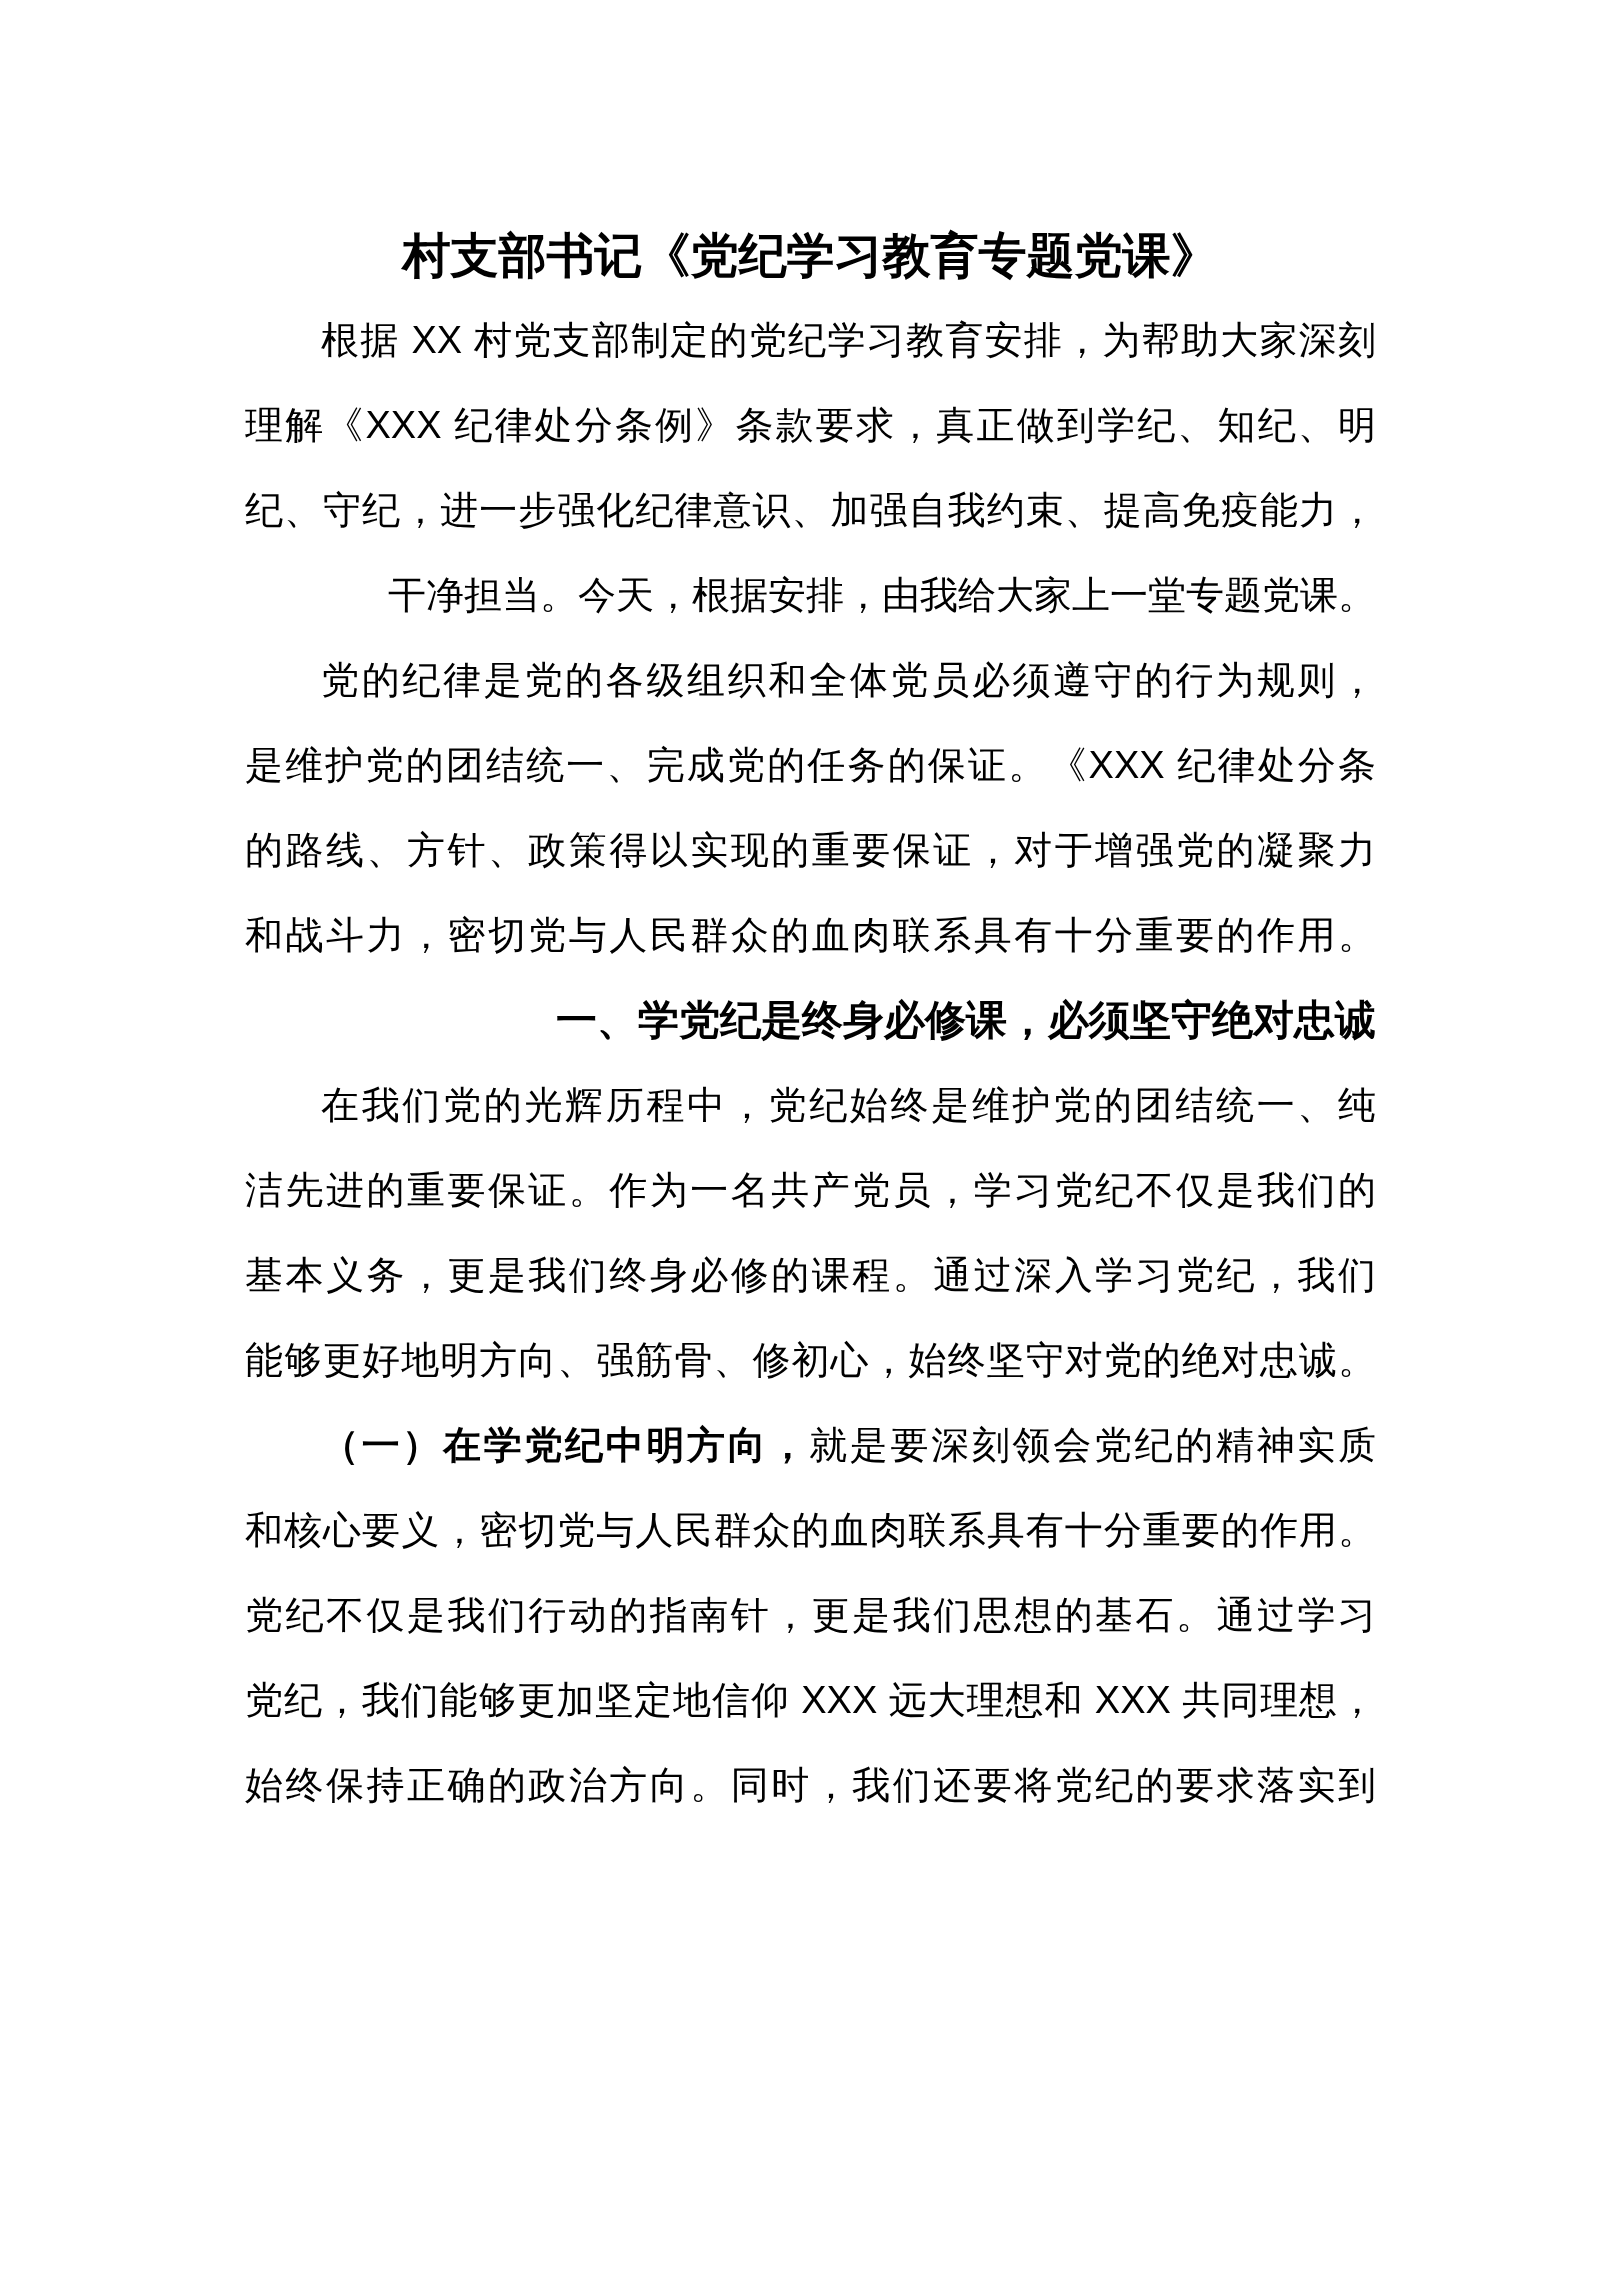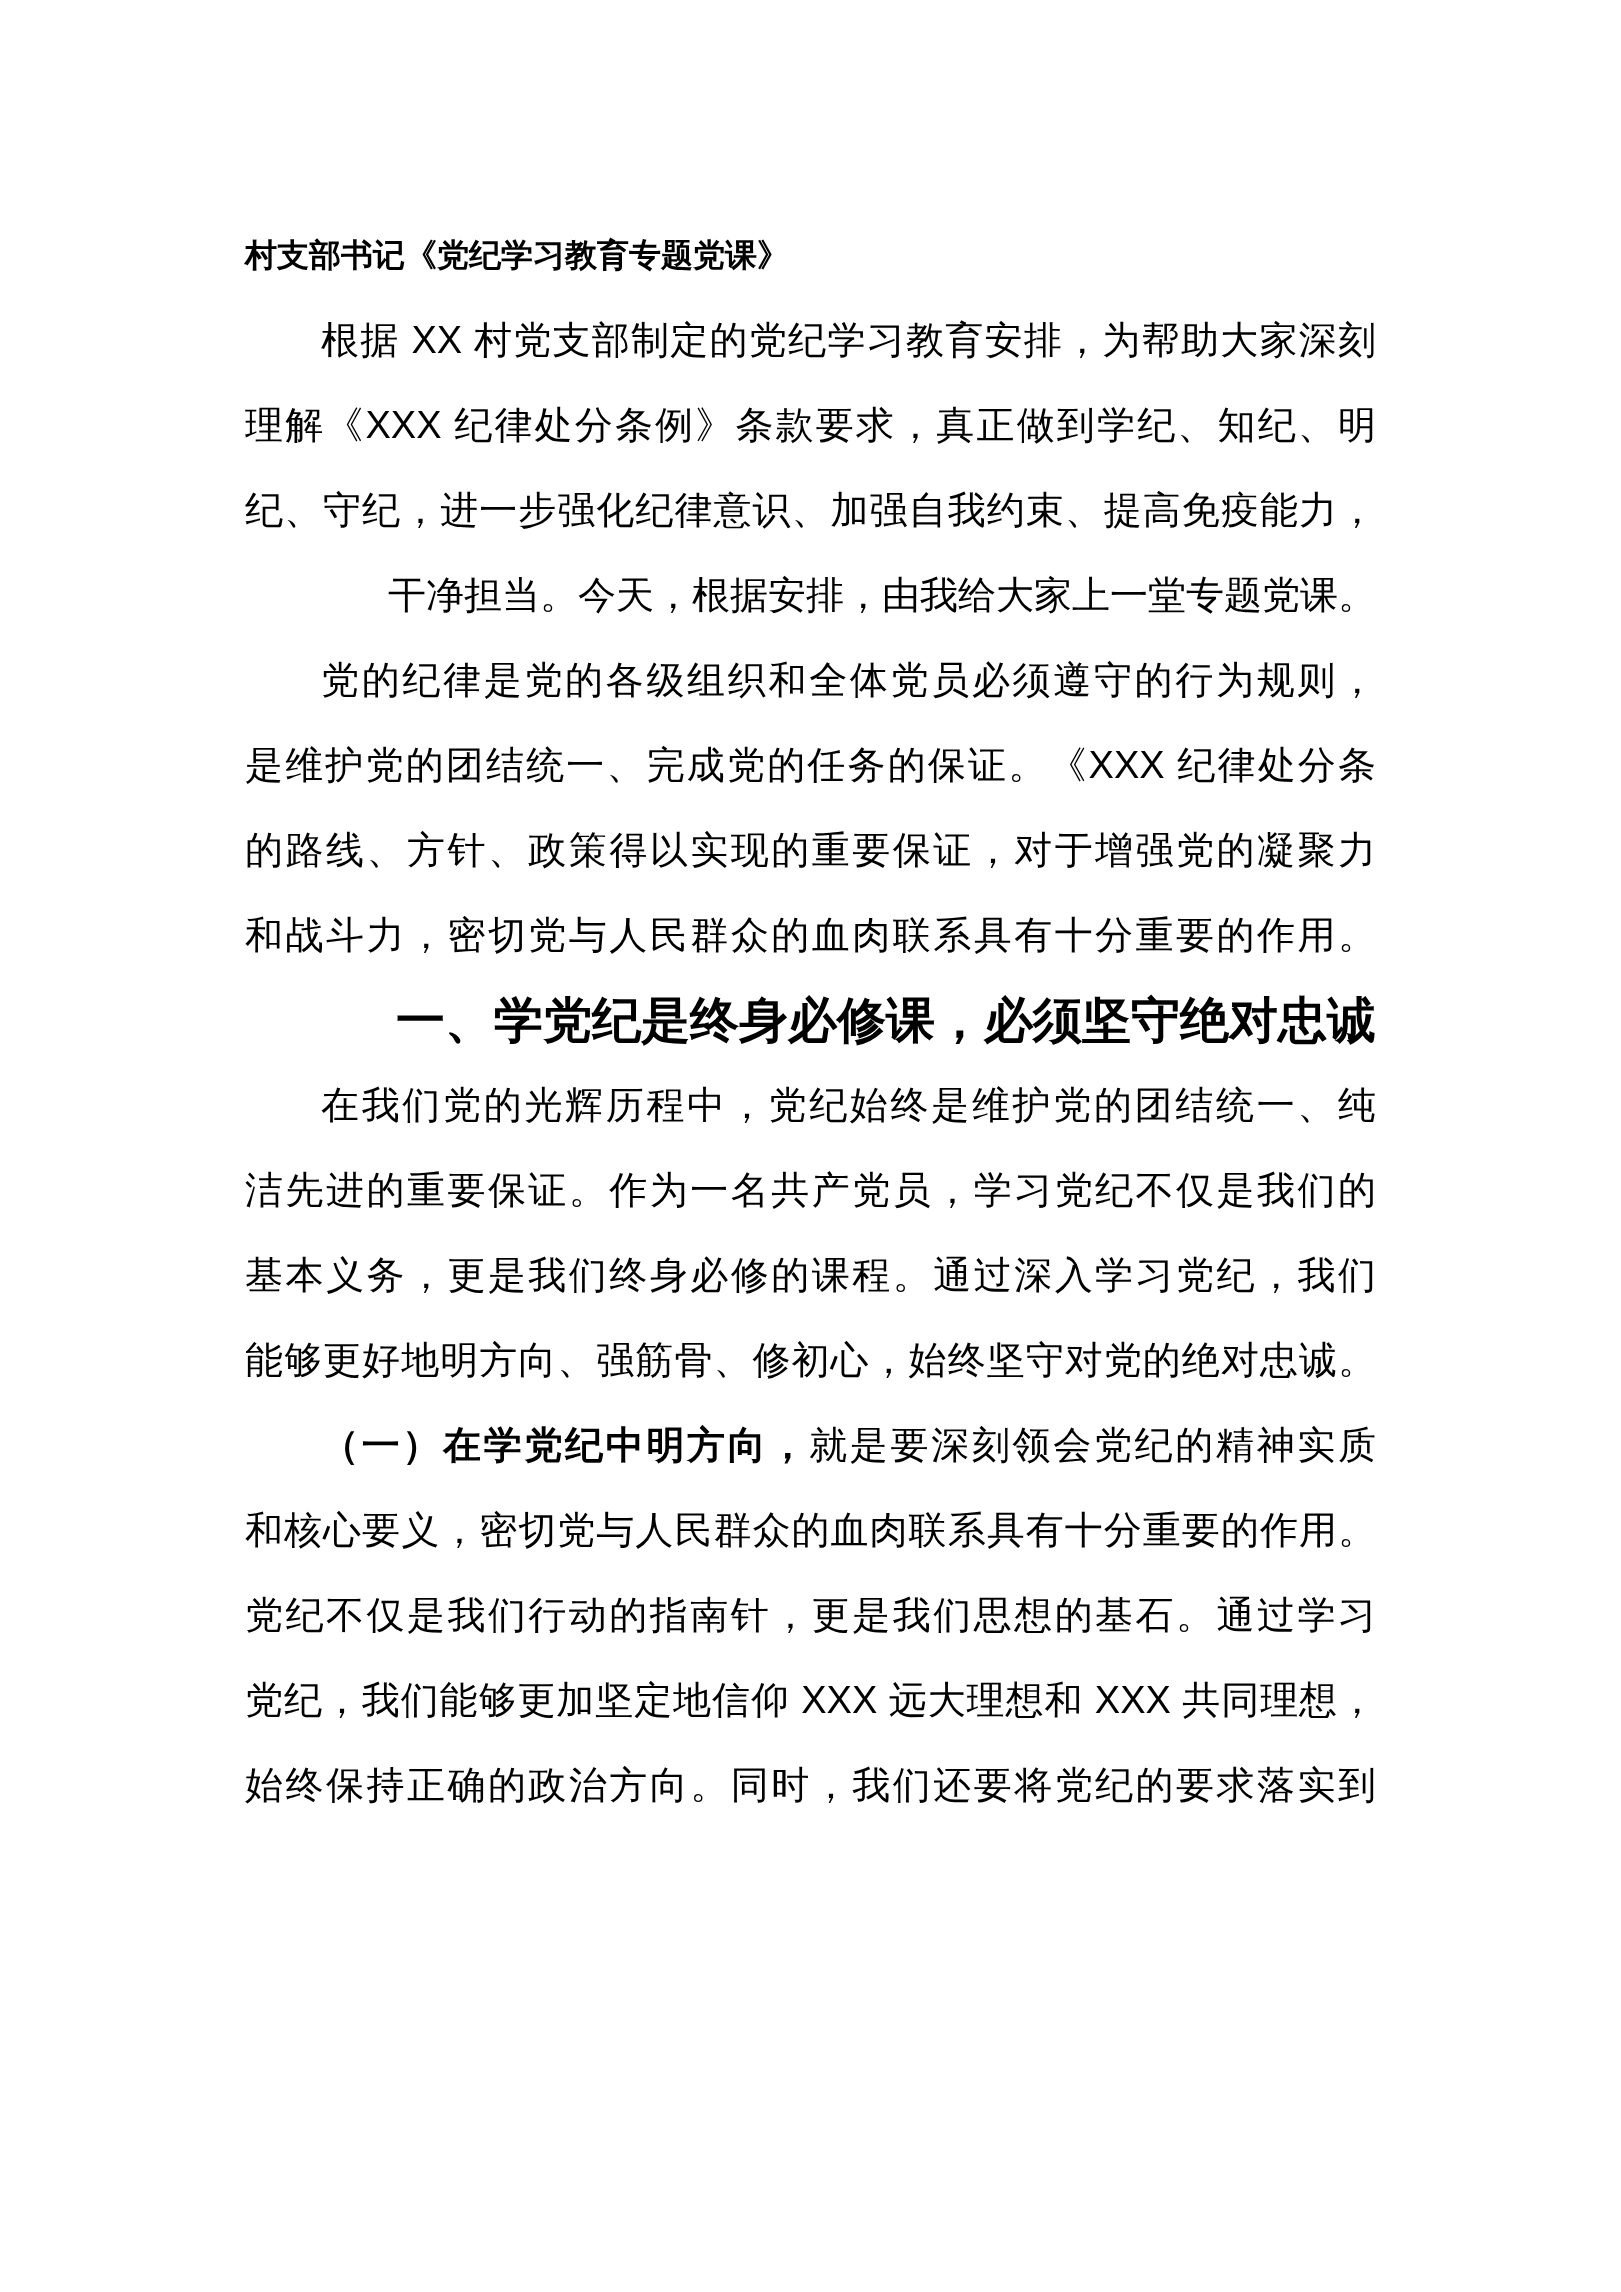--- a/index.html
+++ b/index.html
@@ -18,39 +18,39 @@
   }
   .content {
     position: absolute;
     left: 245px;
     top: 213px;
     width: 1131px;
     font-size: 38px;
     line-height: 85px;
   }
   .title {
-    text-align: left;
+    text-align: center;
     font-weight: bold;
-    font-size: 32px;
+    font-size: 48px;
     white-space: nowrap;
   }
   .line {
     text-align: right;
   }
   .line.just {
     text-align: justify;
     text-align-last: justify;
     -moz-text-align-last: justify;
   }
   .line.indent {
     text-indent: 76px;
   }
   .line.heading {
     font-weight: bold;
-    font-size: 49px;
+    font-size: 41px;
   }
   .bold {
     font-weight: bold;
   }
 </style>
 </head>
 <body>
 
 <div class="page">
   <div class="content">

